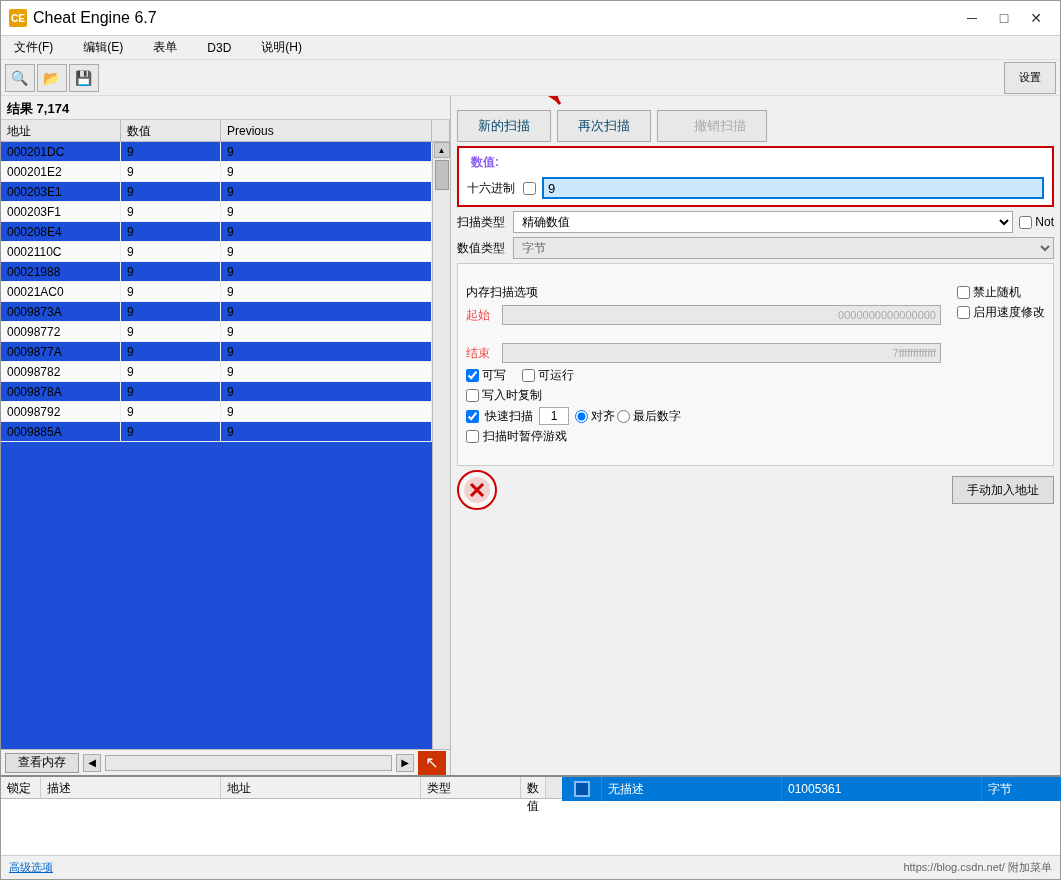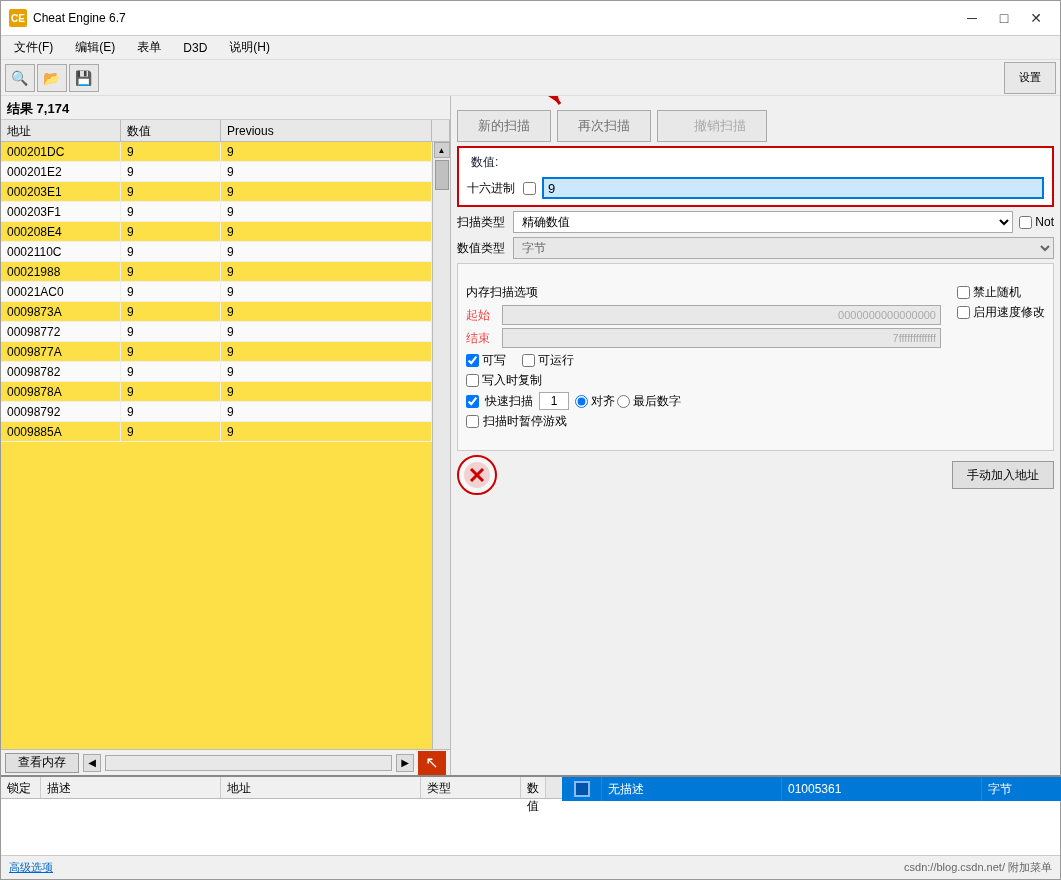--- a/index.html
+++ b/index.html
@@ -37,21 +37,21 @@
       border-radius: 2px;
       display: flex;
       align-items: center;
       justify-content: center;
       font-size: 10px;
       color: white;
       font-weight: bold;
     }
     .title-bar-text {
       flex: 1;
-      font-size: 12px;
+      font-size: 16px;
       color: #000;
     }
     .title-bar-buttons {
       display: flex;
       gap: 0;
     }
     .title-btn {
       width: 32px;
       height: 24px;
       background: none;
@@ -64,21 +64,21 @@
       color: #333;
     }
 
     .menu-bar {
       height: 24px;
       background: #f0f0f0;
       display: flex;
       align-items: center;
       padding: 0 4px;
       border-bottom: 1px solid #ddd;
-      gap: 4px;
+      gap: 12px;
     }
     .menu-item {
       padding: 2px 8px;
       cursor: pointer;
       font-size: 12px;
       color: #000;
       border: 1px solid transparent;
     }
 
     .toolbar {
@@ -129,21 +129,21 @@
       flex: 1;
       overflow: hidden;
     }
 
     
     .left-panel {
       width: 450px;
       display: flex;
       flex-direction: column;
       border-right: 1px solid #bbb;
-      background: #fde047;
+      background: #1d4ed8;
     }
     .results-count {
       height: 24px;
       padding: 4px 6px;
       font-size: 13px;
       font-weight: bold;
       background: #f0f0f0;
       border-bottom: 1px solid #ccc;
       color: #000;
     }
@@ -265,21 +265,21 @@
       align-items: center;
       position: relative;
     }
     .scan-btn {
       height: 32px;
       padding: 0 20px;
       font-size: 13px;
       background: #e8e8e8;
       border: 1px solid #aaa;
       cursor: pointer;
-      color: #737373;
+      color: #0c4a6e;
     }
     .scan-btn.disabled {
       color: #999;
       cursor: default;
     }
 
     .scan-options-box {
       border: 2px solid #cc0000;
       padding: 6px 8px;
       background: #fff;
@@ -307,22 +307,22 @@
       color: #000;
       outline: none;
     }
     .value-label-row {
       display: flex;
       justify-content: flex-start;
       padding-left: 4px;
     }
     .value-label {
       font-size: 12px;
-      font-weight: normal;
-      color: #0f172a;
+      font-weight: bold;
+      color: #8b5cf6;
     }
 
     .scan-type-row {
       display: flex;
       align-items: center;
       gap: 6px;
     }
     .scan-type-select {
       flex: 1;
       height: 22px;
@@ -703,21 +703,21 @@
       </div>
 
       <div class="mem-scan-options">
         <div style="display:flex; justify-content:space-between; align-items:flex-start;">
           <div style="flex:1; margin-right:16px;">
             <div class="mem-scan-title" style="margin-bottom:4px;">内存扫描选项</div>
             <div class="mem-range-row">
               <span class="mem-range-label">起始</span>
               <input type="text" class="mem-range-input" style="color: rgb(170, 170, 170);" value="0000000000000000">
             </div>
-            <div class="mem-range-row" style="margin-top:3px;">
+            <div class="mem-range-row" style="margin-top:18px;">
               <span class="mem-range-label">结束</span>
               <input type="text" class="mem-range-input" style="color: rgb(170, 170, 170);" value="7fffffffffffff">
             </div>
             <div style="display:flex; gap:16px; margin-top:4px;">
               <div class="mem-check-row">
                 <input type="checkbox" class="checkbox-input" checked="" style="">
                 <span>可写</span>
               </div>
               <div class="mem-check-row">
                 <input type="checkbox" class="checkbox-input" style="">
@@ -794,16 +794,16 @@
         <div class="bottom-cell" style="width:200px;">01005361</div>
         <div class="bottom-cell" style="width:100px;">字节</div>
         <div class="bottom-cell" style="flex:1;">143</div>
       </div>
     </div>
     <div style="flex:1; background:#fff; border-right:16px solid #e0e0e0;"></div>
   </div>
 
   <div class="bottom-status-bar">
     <span style="cursor:pointer; color:#0066cc; text-decoration:underline;">高级选项</span>
-    <span style="color:#666;">csdn://blog.csdn.net/ 附加菜单</span>
+    <span style="color:#666;">https://blog.csdn.net/ 附加菜单</span>
   </div>
 
 </div>
 
 </body></html>

